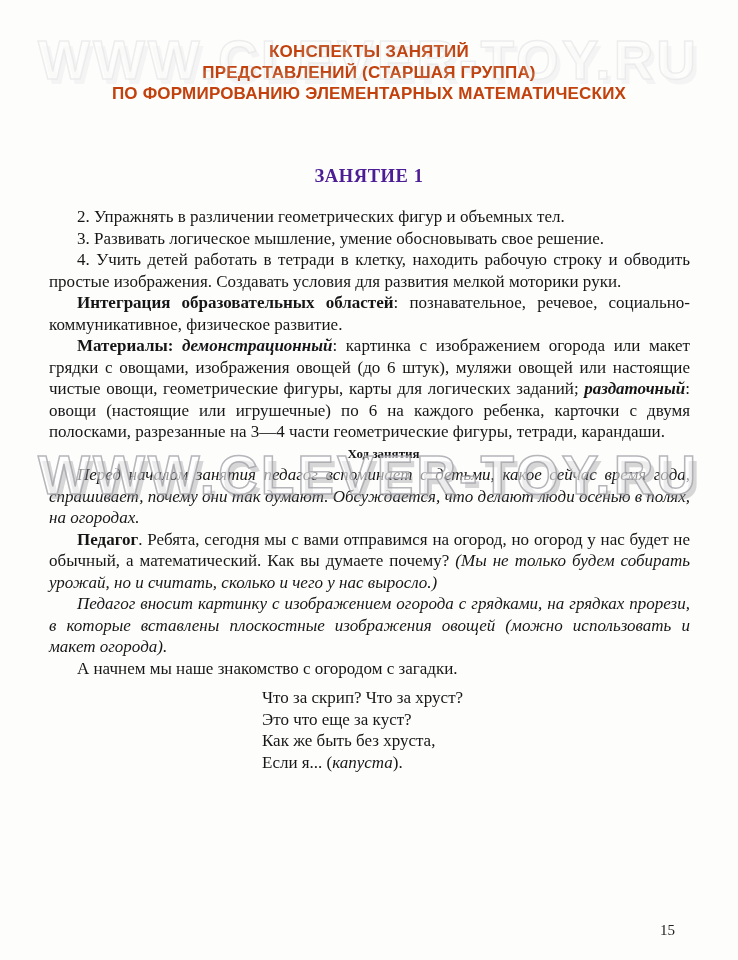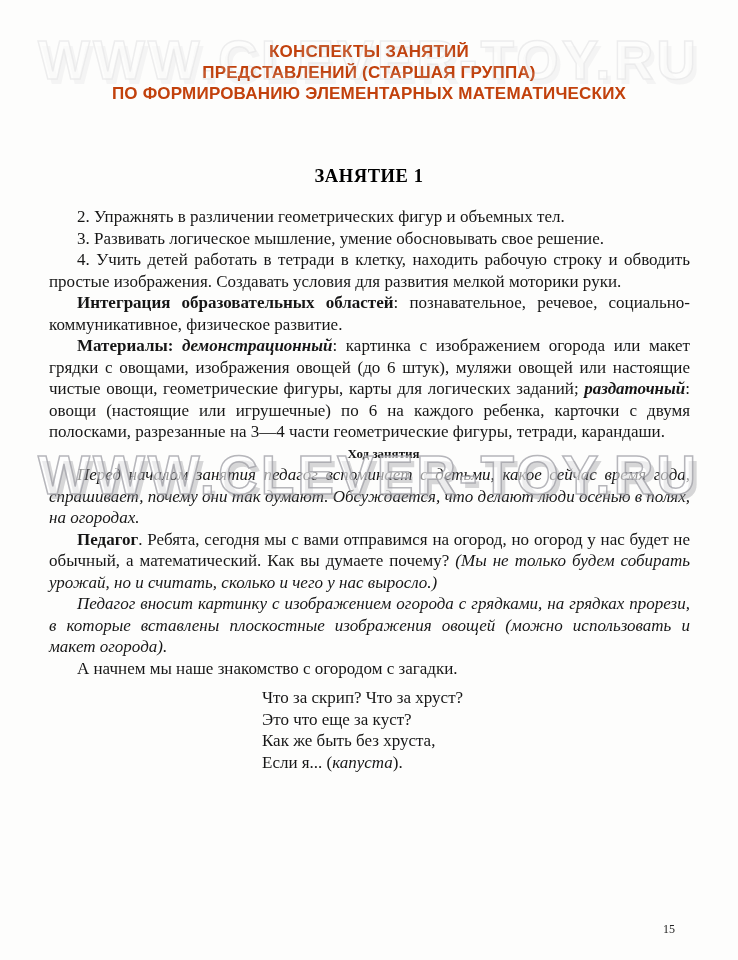--- a/index.html
+++ b/index.html
@@ -25,21 +25,21 @@
     color: #c2410c;
     z-index: 1;
   }
   .lesson-title {
     position: absolute;
     top: 166px; left: 0; right: 0;
     text-align: center;
     font-weight: bold;
     font-size: 18.5px;
     letter-spacing: 0.6px;
-    color: #000000;
+    color: #4c1d95;
     z-index: 1;
   }
   .body-text {
     position: absolute;
     top: 206px; left: 49px;
     width: 641px;
     font-size: 17px;
     line-height: 21.5px;
     text-align: justify;
     z-index: 1;
@@ -56,21 +56,21 @@
     text-indent: 0;
   }
   .poem {
     margin: 8px 0 0 213px;
     text-align: left;
     line-height: 21.5px;
   }
   .page-number {
     position: absolute;
     top: 922px; right: 63px;
-    font-size: 12px;
+    font-size: 15px;
     color: #222;
     z-index: 1;
   }
   .watermark {
     position: absolute;
     left: 38px;
     z-index: 3;
     font-family: "Liberation Sans", sans-serif;
     font-weight: bold;
     font-size: 55px;

